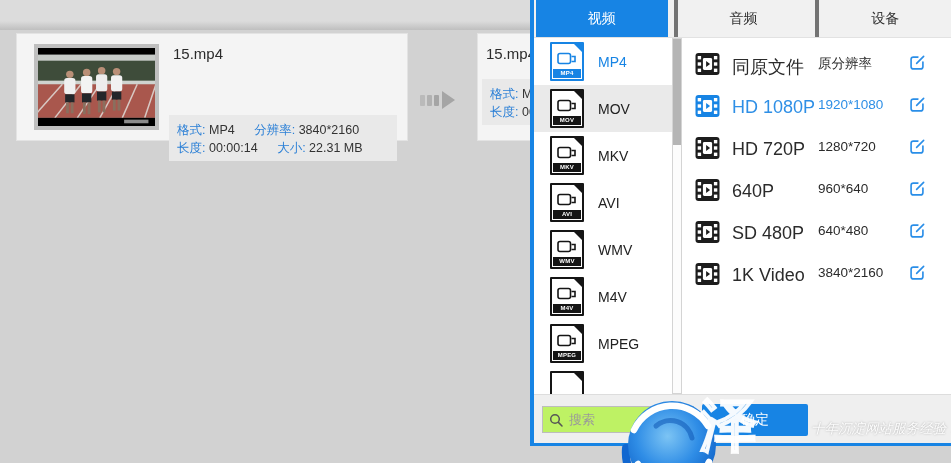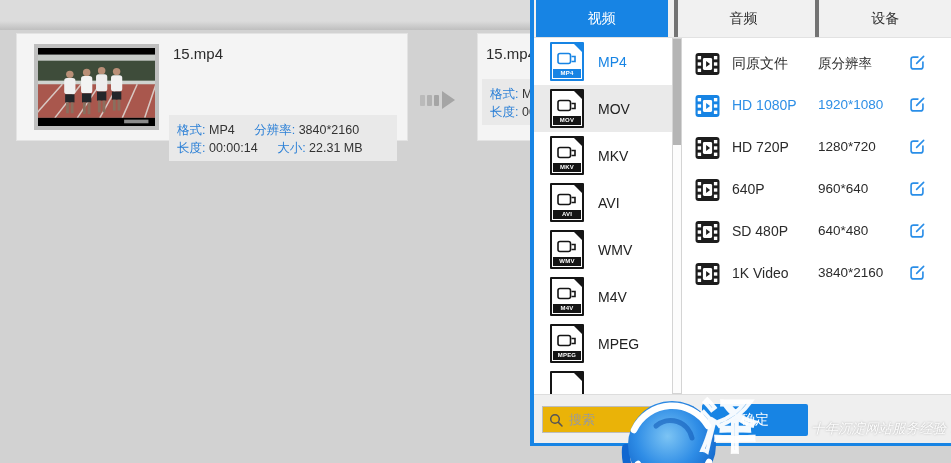--- a/index.html
+++ b/index.html
@@ -70,27 +70,27 @@
   }
   .fmt-row.selected .fmt-icon .banner { background:#1784e4; }
   
   .scrollbar { position:absolute; left:142px; top:38px; width:10px; height:356px; background:#fcfcfc; border:1px solid #d4d4d4; }
   .scroll-thumb { position:absolute; left:0; top:0; width:8px; height:106px; background:#b5b5b5; }
   
   .preset-panel { position:absolute; left:152px; top:38px; width:269px; height:356px; background:#fff; }
   .preset-row { position:relative; height:42px; cursor:pointer; }
   .preset-row:first-child { margin-top:5px; }
   .film-icon { position:absolute; left:13px; top:10px; width:25px; height:22px; }
-  .preset-name { position:absolute; left:50px; top:12px; font-size:14px; color:#2b2b2b; }
+  .preset-name { position:absolute; left:50px; top:12px; font-size:18px; color:#2b2b2b; }
   .preset-res  { position:absolute; left:136px; top:12px; font-size:13.5px; color:#2b2b2b; }
   .preset-row.selected .preset-name, .preset-row.selected .preset-res { color:#2e8fe6; }
   .edit-btn { position:absolute; right:24px; top:10px; width:20px; height:20px; cursor:pointer; }
   
   .bottom-bar { position:absolute; left:4px; right:0; top:394px; height:49px; background:#efefef; border-top:1px solid #dddddd; }
-  .search-box { position:absolute; left:8px; top:11px; width:152px; height:27px; background:#eab308; border:1px solid #bdbdbd; }
+  .search-box { position:absolute; left:8px; top:11px; width:152px; height:27px; background:#bef264; border:1px solid #bdbdbd; }
   .search-box svg { position:absolute; left:6px; top:6px; }
   .search-box input {
     position:absolute; left:26px; top:0; width:120px; height:25px; border:none; outline:none;
     background:transparent; font-size:13px; color:#444; font-family:inherit;
   }
   .search-box input::placeholder { color:#9a9a9a; }
   .confirm-btn {
     position:absolute; left:168px; top:9px; width:106px; height:32px; background:#1784e4;
     color:#fff; font-size:14px; border:none; border-radius:2px; cursor:pointer; font-family:inherit;
   }

